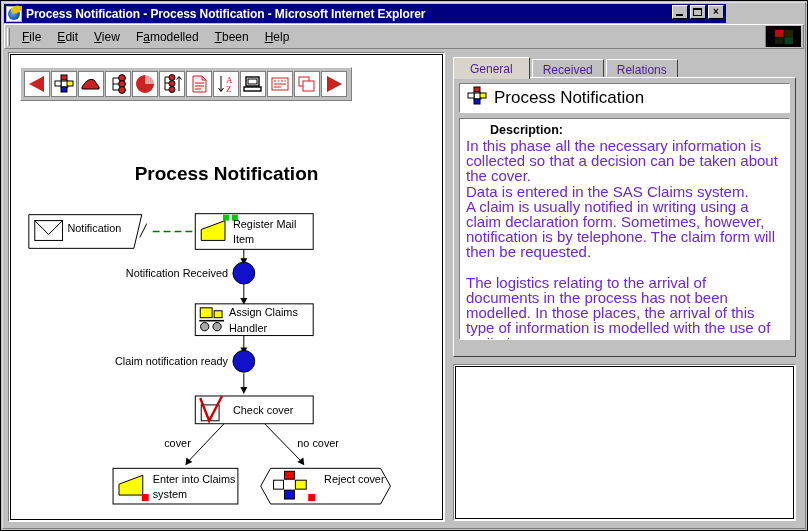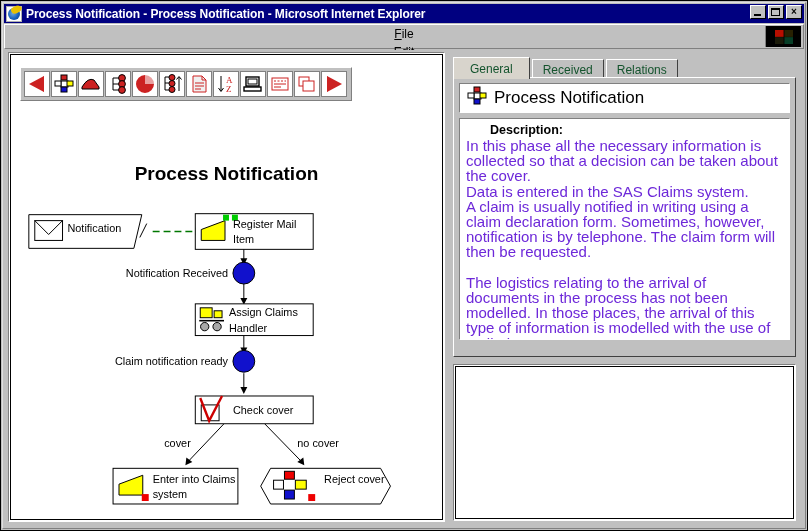--- a/index.html
+++ b/index.html
@@ -26,21 +26,21 @@
     border-top: 1px solid #dfdfdf;
     border-left: 1px solid #dfdfdf;
     border-right: 1px solid #808080;
     border-bottom: 1px solid #808080;
     box-sizing: border-box;
     background: #c0c0c0;
   }
 
   .titlebar {
     position: absolute; left: 3px; top: 3px;
-    width: 800px; height: 19px;
+    width: 722px; height: 19px;
     background: #000080;
     display: flex; align-items: center;
     box-sizing: border-box;
   }
   .title-icon {
     width: 16px; height: 16px; margin-left: 2px; margin-right: 4px;
     background: #ffffff;
     position: relative; flex: none;
     border: 1px solid #b0b0b0;
     box-sizing: border-box;
@@ -98,21 +98,21 @@
   
   .menubar {
     position: absolute; left: 3px; top: 23px;
     width: 800px; height: 25px;
     background: #c0c0c0;
     border-top: 1px solid #ffffff;
     border-left: 1px solid #ffffff;
     border-right: 1px solid #808080;
     border-bottom: 1px solid #808080;
     box-sizing: border-box;
-    display: flex; align-items: center; flex-direction: column;
+    display: flex; align-items: center;
   }
   .menu-grip {
     width: 3px; height: 18px; margin-left: 2px; margin-right: 4px;
     border-left: 1px solid #ffffff;
     border-right: 1px solid #808080;
     box-sizing: border-box;
   }
   .menu-item {
     font-size: 12px; color: #000; padding: 2px 8px;
     font-family: "Liberation Sans", sans-serif;
@@ -213,21 +213,21 @@
     position: absolute; left: 2px; top: 5px;
     height: 22px; display: flex; align-items: flex-end;
   }
   .tab {
     height: 20px;
     background: #c0c0c0;
     border-top: 1px solid #ffffff;
     border-left: 1px solid #ffffff;
     border-right: 1px solid #404040;
     box-sizing: border-box;
-    font-size: 12px; color: #14532d;
+    font-size: 12px; color: #4c1d95;
     display: flex; align-items: center; justify-content: center;
     padding: 0 10px;
     margin-right: 2px;
     font-family: "Liberation Sans", sans-serif;
   }
   .tab.active {
     height: 22px;
     background: #d8d4cc;
     margin-bottom: 0;
     border-bottom: none;
@@ -323,21 +323,21 @@
           <span class="gl">×</span>
         </div>
     </div>
   </div>
 
   <div class="menubar">
     <div class="menu-grip"></div>
     <div class="menu-item"><u>F</u><span>ile</span></div>
     <div class="menu-item"><u>E</u><span>dit</span></div>
     <div class="menu-item"><u>V</u><span>iew</span></div>
-    <div class="menu-item">F<u>a</u><span>places</span></div>
+    <div class="menu-item">F<u>a</u><span>modelled</span></div>
     <div class="menu-item"><u>T</u><span>been</span></div>
     <div class="menu-item"><u>H</u><span>elp</span></div>
     <div class="ie-logo">
         <div class="flag"></div>
       </div>
   </div>
 
   <div class="content">
 
     <div class="left-pane">

